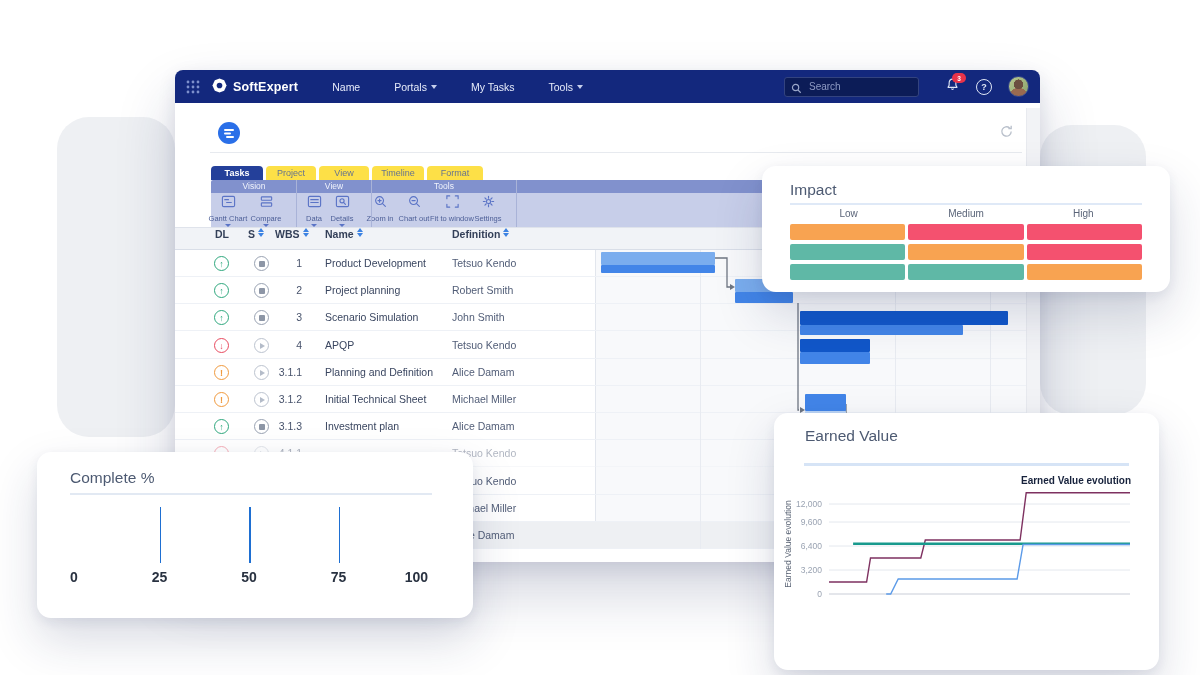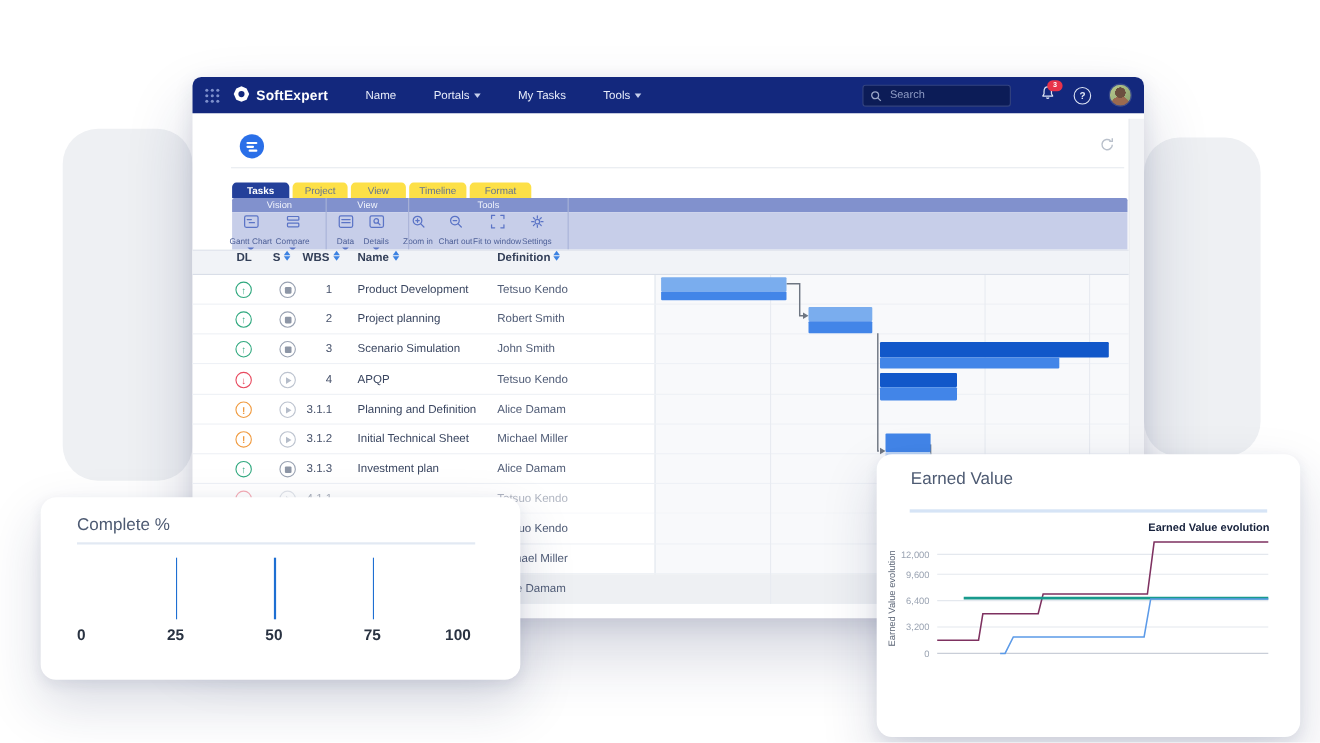--- a/index.html
+++ b/index.html
@@ -406,37 +406,57 @@
       <div class="gbar" style="left: 735px; top: 279px; width: 58px; height: 13px; background: rgb(122, 173, 238);"></div>
       <div class="gbar" style="left: 735px; top: 292px; width: 58px; height: 11px; background: rgb(66, 133, 232);"></div>
       <div class="gbar" style="left: 800px; top: 311px; width: 208px; height: 14px; background: rgb(17, 87, 201);"></div>
       <div class="gbar" style="left: 800px; top: 325px; width: 163px; height: 10px; background: rgb(66, 133, 232);"></div>
       <div class="gbar" style="left: 800px; top: 339px; width: 70px; height: 13px; background: rgb(17, 87, 201);"></div>
       <div class="gbar" style="left: 800px; top: 352px; width: 70px; height: 12px; background: rgb(66, 133, 232);"></div>
       <div class="gbar" style="left: 805px; top: 394px; width: 41px; height: 17px; background: rgb(66, 133, 232);"></div>
       <div class="gbar" style="left: 805px; top: 411px; width: 41px; height: 13px; background: rgb(189, 213, 245);"></div>
     </div>
 
+  <div class="card" id="impact-card" style="left:762px;top:166px;width:408px;height:126px;z-index:3;">
+    <div class="card-title" style="left:28px;top:15px;">Impact</div>
+    <div class="underline" style="left:28px;top:37px;width:352px;height:2px;"></div>
+    <div id="impact-cols">
+        <div class="icol">Low</div>
+        <div class="icol">Medium</div>
+        <div class="icol">High</div>
+      </div>
+    <div id="impact-grid">
+        <div class="icell" style="background: rgb(248, 163, 81);"></div>
+        <div class="icell" style="background: rgb(244, 81, 111);"></div>
+        <div class="icell" style="background: rgb(244, 81, 111);"></div>
+        <div class="icell" style="background: rgb(95, 184, 166);"></div>
+        <div class="icell" style="background: rgb(248, 163, 81);"></div>
+        <div class="icell" style="background: rgb(244, 81, 111);"></div>
+        <div class="icell" style="background: rgb(95, 184, 166);"></div>
+        <div class="icell" style="background: rgb(95, 184, 166);"></div>
+        <div class="icell" style="background: rgb(248, 163, 81);"></div>
+      </div>
+  </div>
 
   <div class="card" id="complete-card" style="left:37px;top:452px;width:436px;height:166px;z-index:4;">
     <div class="card-title" style="left:33px;top:17px;">Complete %</div>
     <div class="underline" style="left:33px;top:41px;width:362px;height:1.5px;background:#e2e9f3;"></div>
     <div id="cticks">
         <div class="clabel" style="left: 33px; transform: none;">0</div>
         <div class="ctick" style="left: 122.5px;"></div>
         <div class="clabel" style="left: 122.5px; transform: translateX(-50%);">25</div>
         <div class="ctick" style="left: 212px;"></div>
         <div class="clabel" style="left: 212px; transform: translateX(-50%);">50</div>
         <div class="ctick" style="left: 301.5px;"></div>
         <div class="clabel" style="left: 301.5px; transform: translateX(-50%);">75</div>
         <div class="clabel" style="left: 391px; transform: translateX(-100%);">100</div>
       </div>
   </div>
 
-  <div class="card" id="ev-card" style="left:797px;top:413px;width:385px;height:257px;z-index:4;">
+  <div class="card" id="ev-card" style="left:774px;top:413px;width:385px;height:257px;z-index:4;">
     <div class="card-title" style="left:31px;top:14px;">Earned Value</div>
     <div class="underline" style="left:30px;top:50px;width:325px;height:3px;background:#d6e4f6;"></div>
     <div id="ev-legend">Earned Value evolution</div>
     <div id="ev-ylabel">Earned Value evolution</div>
     <div id="ev-ticks">
         <div class="evtick" style="top: 86px;">12,000</div>
         <div class="evtick" style="top: 104px;">9,600</div>
         <div class="evtick" style="top: 128px;">6,400</div>
         <div class="evtick" style="top: 152px;">3,200</div>
         <div class="evtick" style="top: 176px;">0</div>

